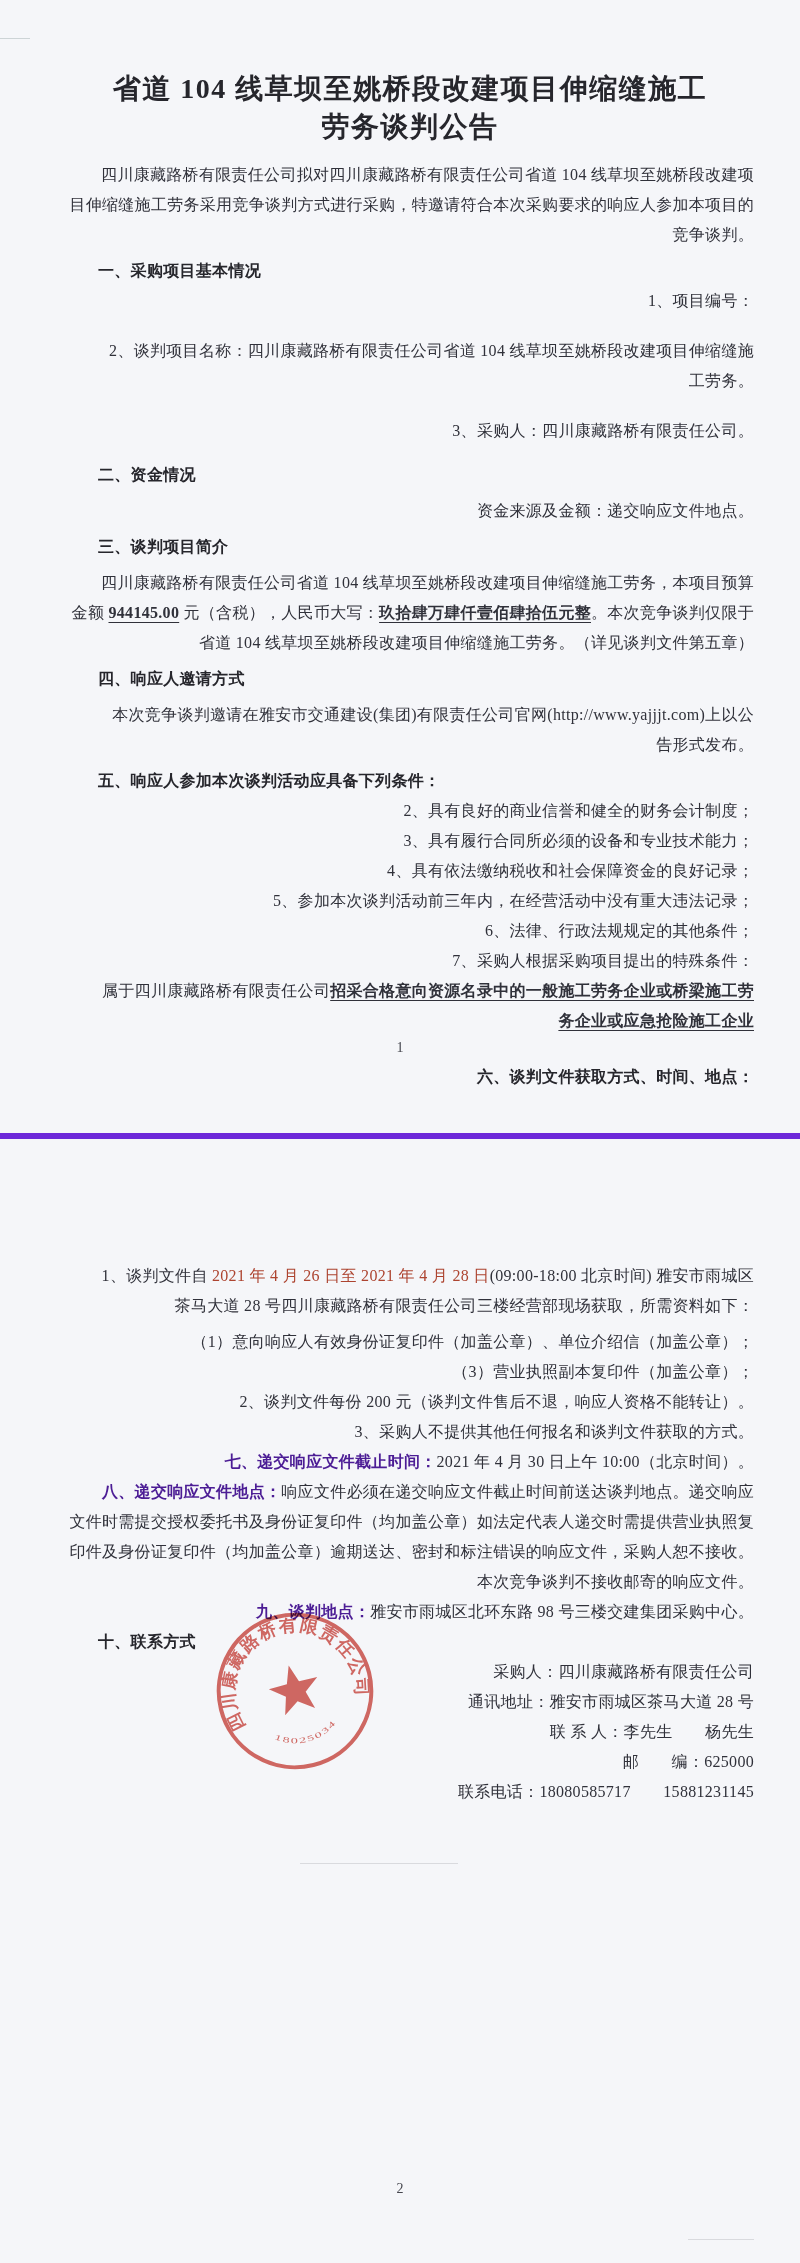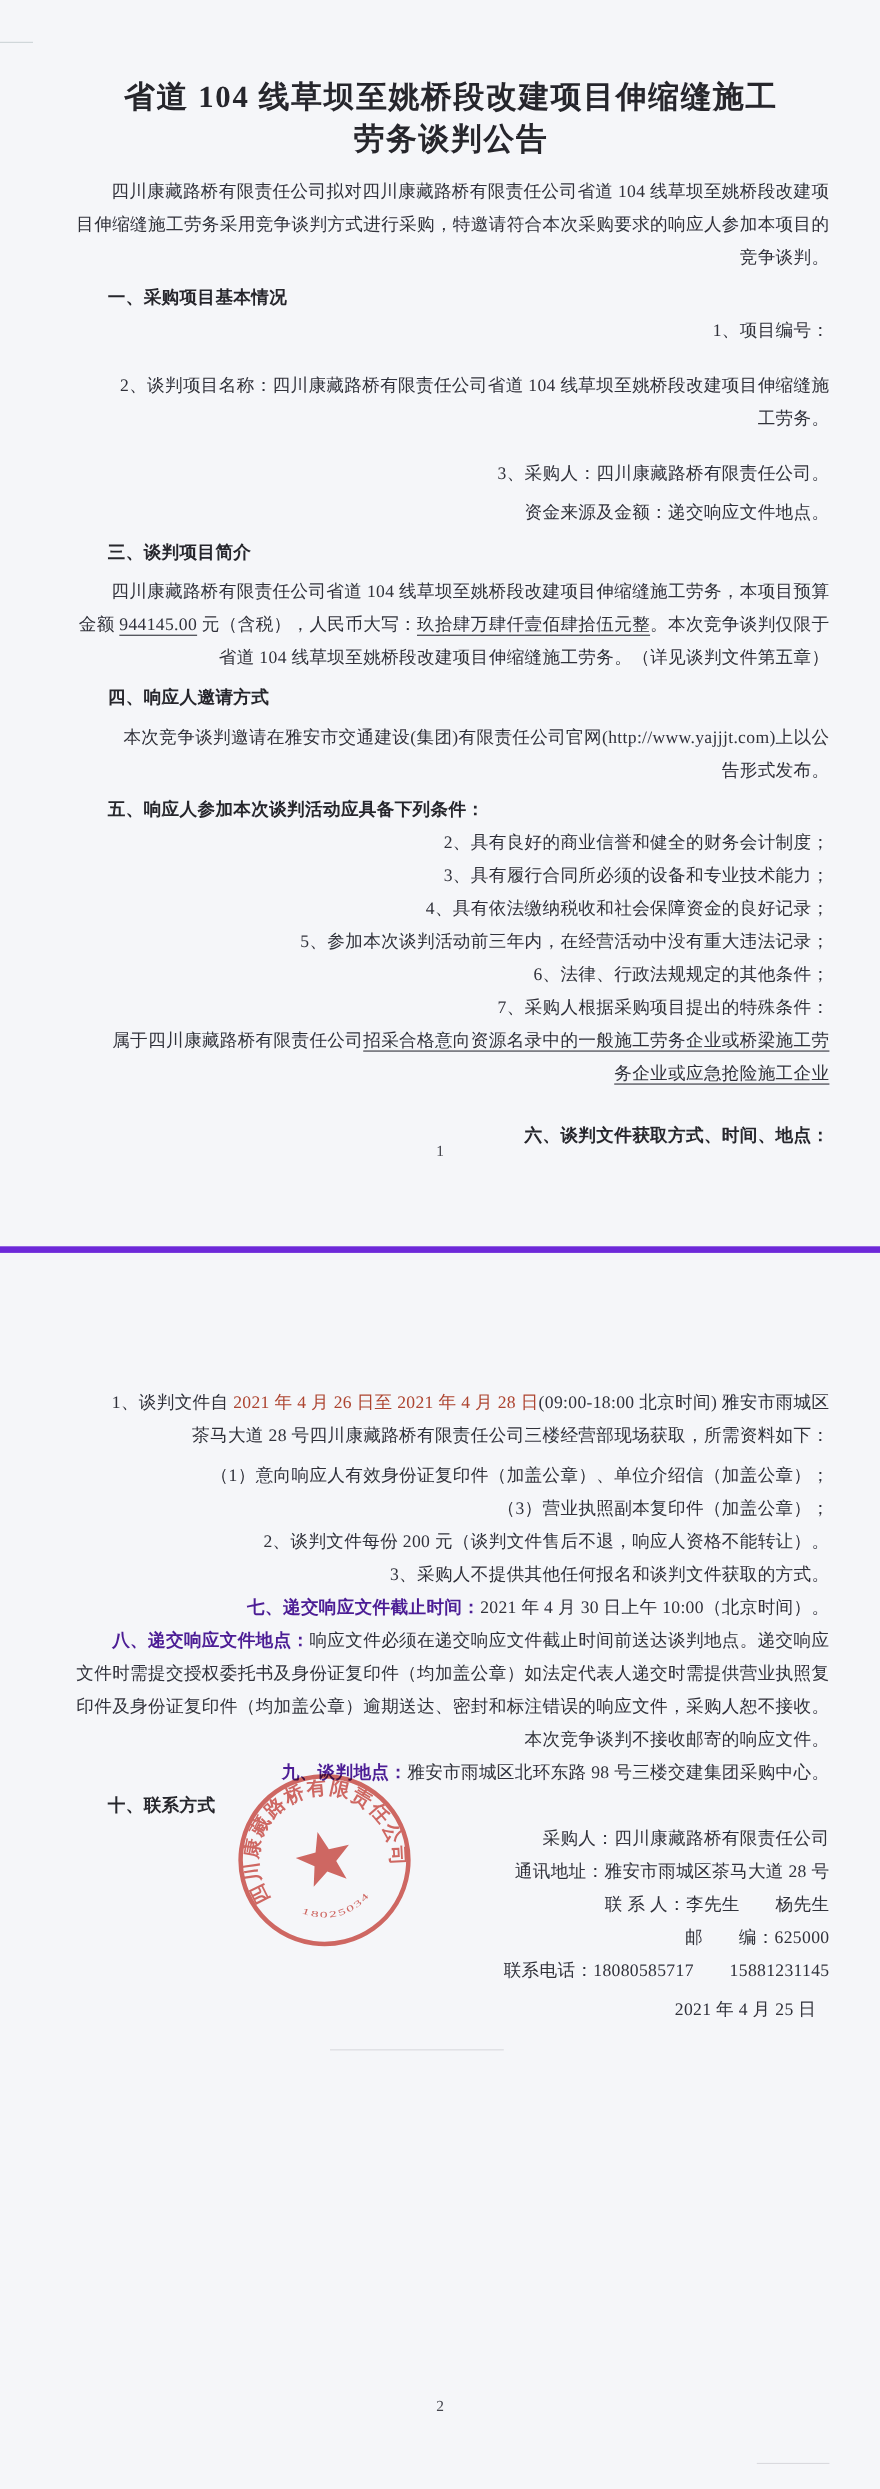--- a/index.html
+++ b/index.html
@@ -16,21 +16,21 @@
   .page-1{height:1133px;}
   .page-2{height:1130px;border-top:6px solid #6d28d9;}
   .content{padding:0 46px 0 66px;font-size:16px;line-height:30px;letter-spacing:.3px;}
   .doc-title{
     text-align:center;font-weight:bold;font-size:28px;line-height:38px;
     letter-spacing:1.5px;padding-top:70px;margin:0;color:#26262c;
   }
   .para{margin:0;text-indent:2em;text-align:right;}
   .h{font-weight:bold;color:#4c1d95;}
   .hline{margin:0;text-indent:2em;font-weight:bold;color:#26262c;}
-  .ub{font-weight:normal;text-decoration:underline;text-underline-offset:4px;}
+  .ub{font-weight:bold;text-decoration:underline;text-underline-offset:4px;}
   .red{color:#ad4430;}
   .mt6{margin-top:6px;} .mt14{margin-top:14px;} .mt20{margin-top:20px;} .mt26{margin-top:26px;text-align:right;}
   .page-num{
     position:absolute;left:0;right:0;text-align:center;
     font-size:14px;color:#44454d;
   }
   .pn1{top:1040px;} .pn2{top:1042px;}
   .doc-date{margin:6px 0 0 0;text-align:right;padding-right:12px;text-indent:0;}
   .seal{
     position:absolute;left:213px;top:470px;width:164px;height:164px;
@@ -53,20 +53,21 @@
     <div class="content">
       <h1 class="doc-title"><span>省道 104 线草坝至姚桥段改建项目伸缩缝施工</span><br><span>劳务谈判公告</span></h1>
 
       <p class="para mt14">四川康藏路桥有限责任公司拟对四川康藏路桥有限责任公司省道 104 线草坝至姚桥段改建项目伸缩缝施工劳务采用竞争谈判方式进行采购，特邀请符合本次采购要求的响应人参加本项目的竞争谈判。</p>
 
       <p class="hline mt6">一、采购项目基本情况</p>
       <p class="para">1、项目编号：</p>
       <p class="para mt20">2、谈判项目名称：四川康藏路桥有限责任公司省道 104 线草坝至姚桥段改建项目伸缩缝施工劳务。</p>
       <p class="para mt20">3、采购人：四川康藏路桥有限责任公司。</p>
 
+      <p class="hline mt14">二、资金情况</p>
       <p class="para mt6">资金来源及金额：递交响应文件地点。</p>
 
       <p class="hline mt6">三、谈判项目简介</p>
       <p class="para mt6"><span>四川康藏路桥有限责任公司省道 104 线草坝至姚桥段改建项目伸缩缝施工劳务，本项目预算金额 </span><span class="ub">944145.00</span><span> 元（含税），人民币大写：</span><span class="ub">玖拾肆万肆仟壹佰肆拾伍元整</span><span>。本次竞争谈判仅限于省道 104 线草坝至姚桥段改建项目伸缩缝施工劳务。（详见谈判文件第五章）</span></p>
 
       <p class="hline mt6">四、响应人邀请方式</p>
       <p class="para mt6">本次竞争谈判邀请在雅安市交通建设(集团)有限责任公司官网(http://www.yajjjt.com)上以公告形式发布。</p>
 
       <p class="hline mt6">五、响应人参加本次谈判活动应具备下列条件：</p>
       <p class="para">2、具有良好的商业信誉和健全的财务会计制度；</p>
@@ -96,21 +97,20 @@
 
       <p class="para"><span class="h">九、谈判地点：</span><span>雅安市雨城区北环东路 98 号三楼交建集团采购中心。</span></p>
 
       <p class="hline">十、联系方式</p>
       <p class="para">采购人：四川康藏路桥有限责任公司</p>
       <p class="para">通讯地址：雅安市雨城区茶马大道 28 号</p>
       <p class="para">联 系 人：李先生　　杨先生</p>
       <p class="para">邮　　编：625000</p>
       <p class="para">联系电话：18080585717　　15881231145</p>
 
-      <p class="para doc-date">2021 年 4 月 25 日</p>
     </div>
 
     <div class="seal">
       <svg viewBox="0 0 200 200">
         <defs>
           <path id="sealArcTop" d="M 32,130 A 74,74 0 1 1 168,130" fill="none"></path>
           <path id="sealArcBottom" d="M 58,148 A 64,64 0 0 0 142,148" fill="none"></path>
         </defs>
         <circle cx="100" cy="100" r="93" fill="none" stroke="currentColor" stroke-width="5"></circle>
         <polygon fill="currentColor" points="100,68 107.6,89.5 130.4,90.1 112.4,104 118.8,125.9 100,113 81.2,125.9 87.6,104 69.6,90.1 92.4,89.5"></polygon>

